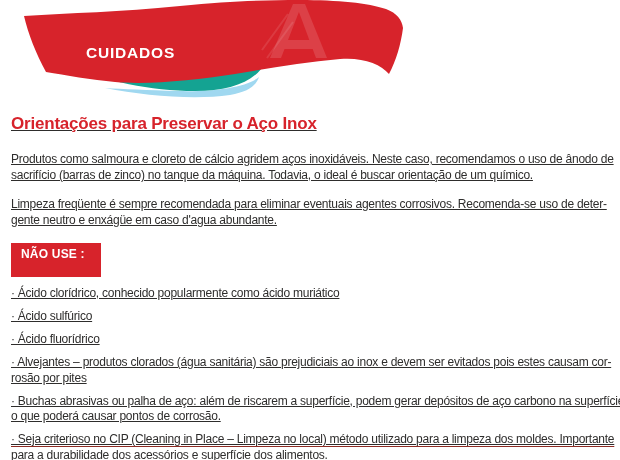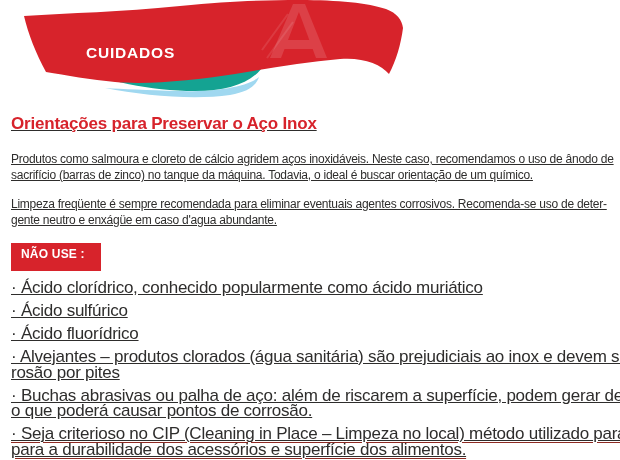--- a/index.html
+++ b/index.html
@@ -32,25 +32,25 @@
     margin: 0 0 13px 0;
   }
   .para .line, .bullet .line { display: block; white-space: nowrap; }
   .warning-badge {
     display: inline-block;
     background: #d7232b;
     color: #ffffff;
     font-weight: bold;
     font-size: 12px;
     letter-spacing: 0.2px;
-    padding: 4px 16px 10px 10px;
+    padding: 4px 16px 16px 10px;
     margin: 2px 0 9px 0;
   }
   .bullet {
-    font-size: 17px;
+    font-size: 12px;
     line-height: 15.5px;
     letter-spacing: -0.25px;
     margin: 0 0 7.5px 0;
   }
   .bullet.underlined .line {
     text-decoration: underline;
     text-decoration-color: #8e2a23;
     text-decoration-thickness: 1px;
     text-underline-offset: 3px;
   }

